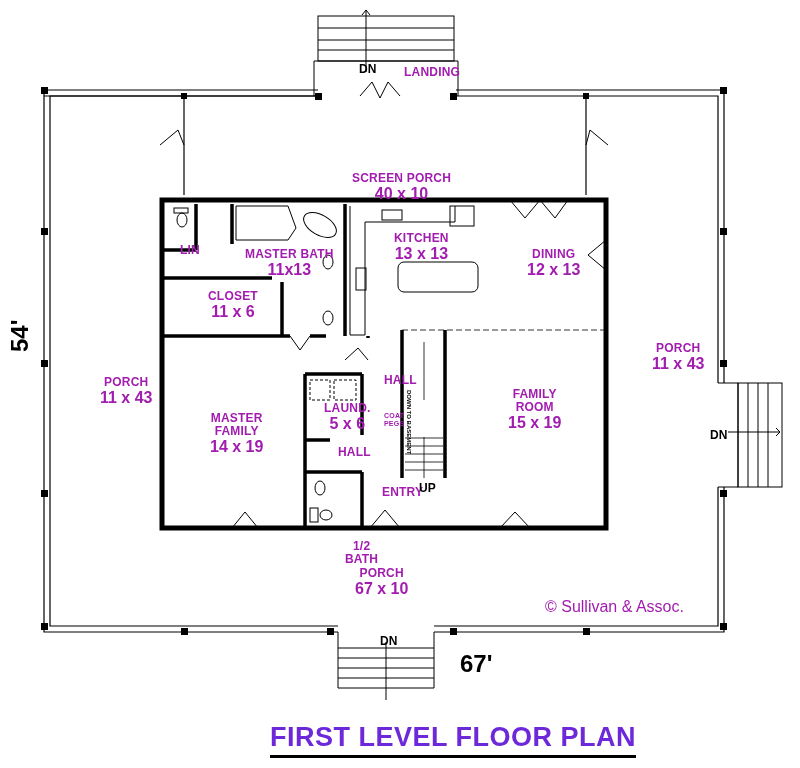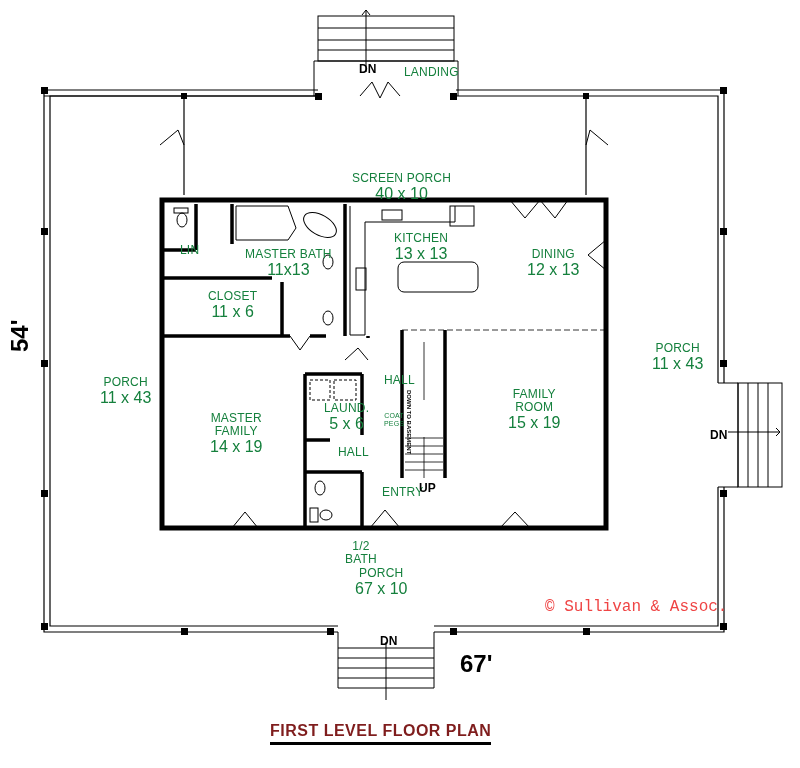--- a/index.html
+++ b/index.html
@@ -1,30 +1,30 @@
 <!DOCTYPE html>
 <html><head>
 <meta charset="utf-8">
 <style>
   html, body { margin: 0; padding: 0; background: #ffffff; }
   body { width: 800px; height: 768px; position: relative; overflow: hidden;
          font-family: "Liberation Sans", sans-serif; }
   #plan { position: absolute; left: 0; top: 0; }
-  .lbl { position: absolute; font-family: "Liberation Sans", sans-serif; font-weight: normal;
-         color: #15803d; text-align: center; white-space: nowrap; line-height: 1.1; padding-left: 12px; }
+  .lbl { position: absolute; font-family: "Liberation Sans", sans-serif; font-weight: bold;
+         color: #a21caf; text-align: center; white-space: nowrap; line-height: 1.1; padding-left: 12px; }
   .lbl .n { display: block; font-size: 12px; letter-spacing: 0.2px; }
   .lbl .d { display: block; font-size: 16px; }
   .small { font-size: 7px !important; }
   .dim { position: absolute; font-family: "Liberation Sans", sans-serif; font-weight: bold;
          font-size: 24px; color: #000; }
   .title { position: absolute; left: 270px; top: 722px; font-family: "Liberation Sans", sans-serif;
-           font-weight: bold; font-size: 16px; letter-spacing: 0.5px; color: #7f1d1d;
+           font-weight: bold; font-size: 27px; letter-spacing: 0.5px; color: #6d28d9;
            border-bottom: 3px solid #000; padding-bottom: 2px; }
-  .copy { position: absolute; left: 545px; top: 598px; font-size: 16px; color: #ef4444;
-          font-family: Liberation Mono, monospace; }
+  .copy { position: absolute; left: 545px; top: 598px; font-size: 16px; color: #a21caf;
+          font-family: Liberation Sans, sans-serif; }
   .dn { position: absolute; font-size: 12px; font-weight: bold; font-family: "Liberation Sans", sans-serif; }
 </style>
 </head>
 <body>
 
 <svg id="plan" width="800" height="768" viewBox="0 0 800 768">
 
   <g fill="none" stroke="#000" stroke-width="1.2">
     <polyline points="318,90 44,90 44,632 338,632"></polyline>
     <polyline points="318,96 50,96 50,626 338,626"></polyline>

